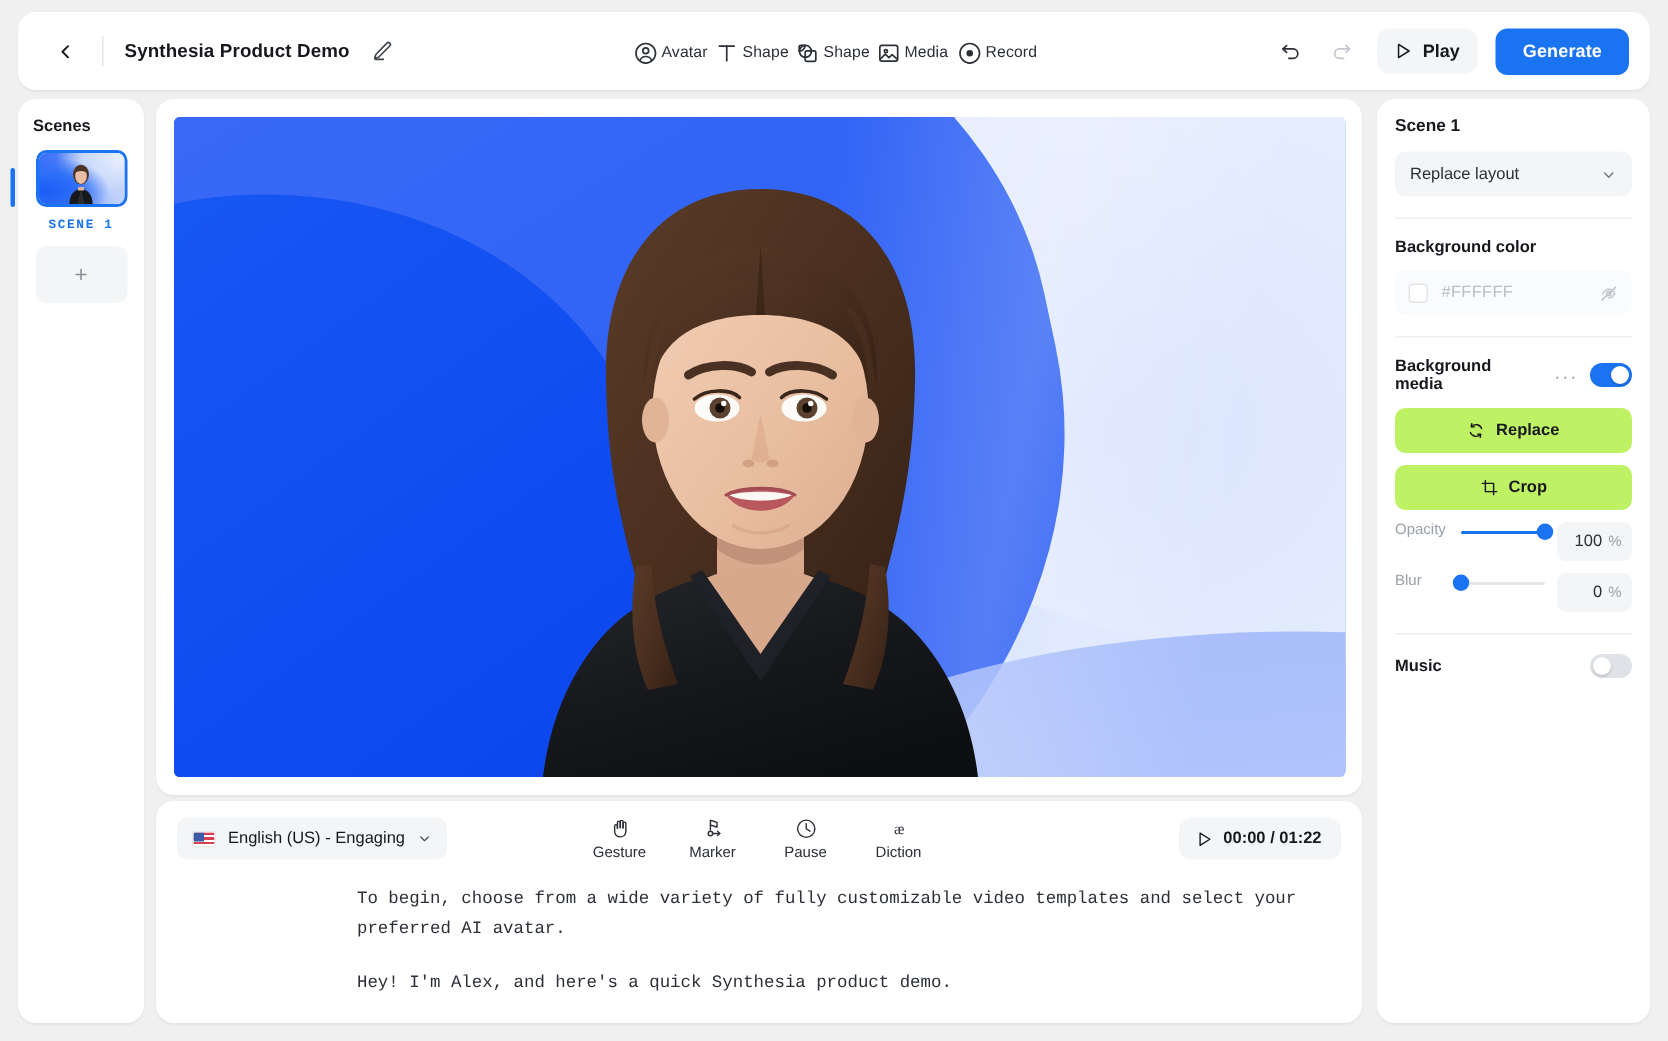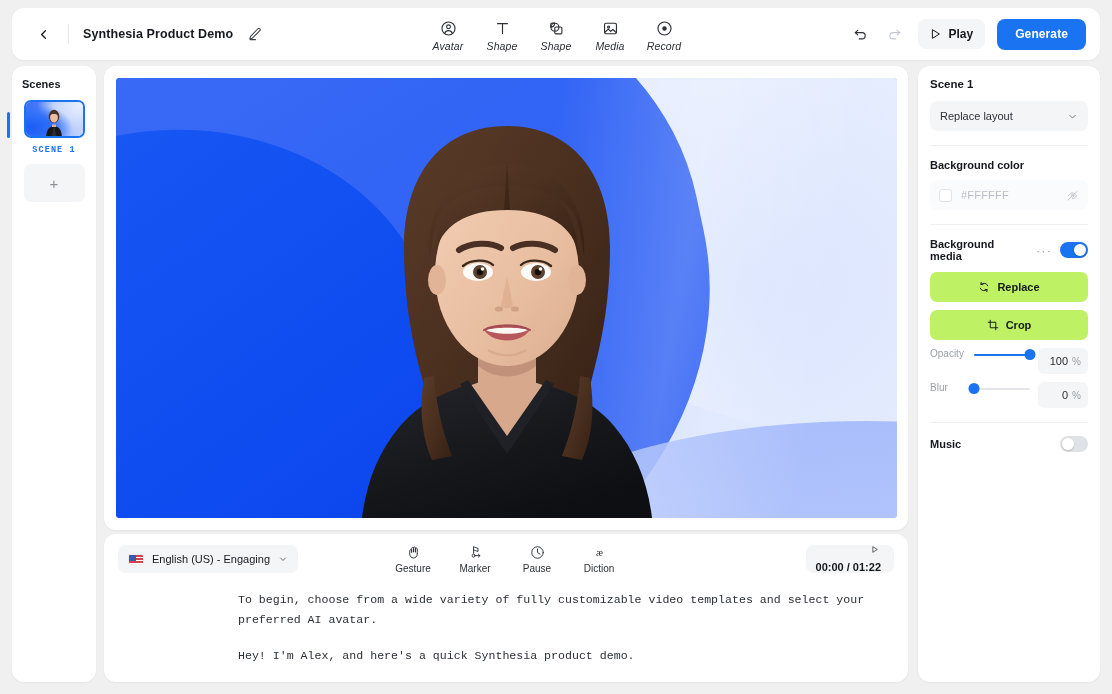--- a/index.html
+++ b/index.html
@@ -43,22 +43,22 @@
   }
 
   .tb-center {
     position: absolute; left: 0; right: 0; top: 0; bottom: 0;
     display: flex; align-items: center; justify-content: center;
     gap: 2px; pointer-events: none;
   }
   .tool {
     pointer-events: auto;
     width: 52px; padding: 2px 0 0;
-    display: flex; flex-direction: column; align-items: center; gap: 2px;
-    cursor: pointer; border-radius: 8px; font-style: italic;
+    display: flex; flex-direction: row; align-items: center; gap: 2px;
+    cursor: pointer; border-radius: 8px;
   }
   .tool .ico { height: 19px; display: flex; align-items: center; justify-content: center; }
   .tool .lbl { font-size: 10.5px; color: #2b2f36; letter-spacing: .1px; }
 
   .tb-right {
     margin-left: auto; display: flex; align-items: center;
     gap: 6px; padding-right: 14px;
   }
   .icon-btn {
     width: 28px; height: 28px; border-radius: 7px;
@@ -304,23 +304,23 @@
     gap: 10px; pointer-events: none;
   }
   .stool {
     pointer-events: auto; width: 52px;
     display: flex; flex-direction: column; align-items: center; gap: 2px;
     cursor: pointer; border-radius: 7px; padding: 2px 0;
   }
   .stool .ico { height: 17px; display: flex; align-items: center; justify-content: center; }
   .stool .lbl { font-size: 10px; color: #2b2f36; }
   .time-chip {
-    margin-left: auto; display: flex; align-items: flex-end; gap: 7px;
+    margin-left: auto; display: flex; align-items: center; gap: 7px;
     height: 28px; padding: 0 13px 0 10px; border-radius: 8px;
-    background: #f4f5f7; cursor: pointer; flex-direction: column;
+    background: #f4f5f7; cursor: pointer;
   }
   .time-chip span {
     font-size: 11px; font-weight: 700; color: #16181d;
     font-variant-numeric: tabular-nums;
   }
   .script-body {
     padding: 6px 40px 0 134px;
     font-family: "Liberation Mono", monospace;
     font-size: 11.6px; color: #2b2f36; line-height: 1.75;
   }

